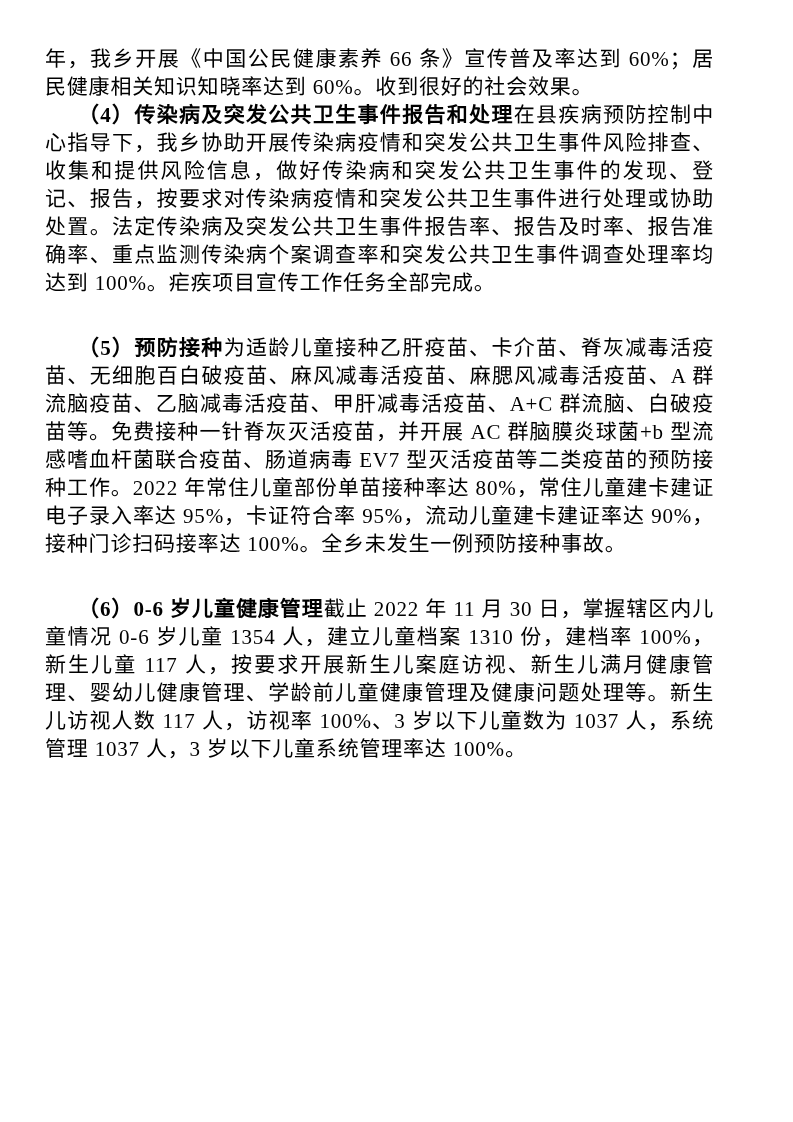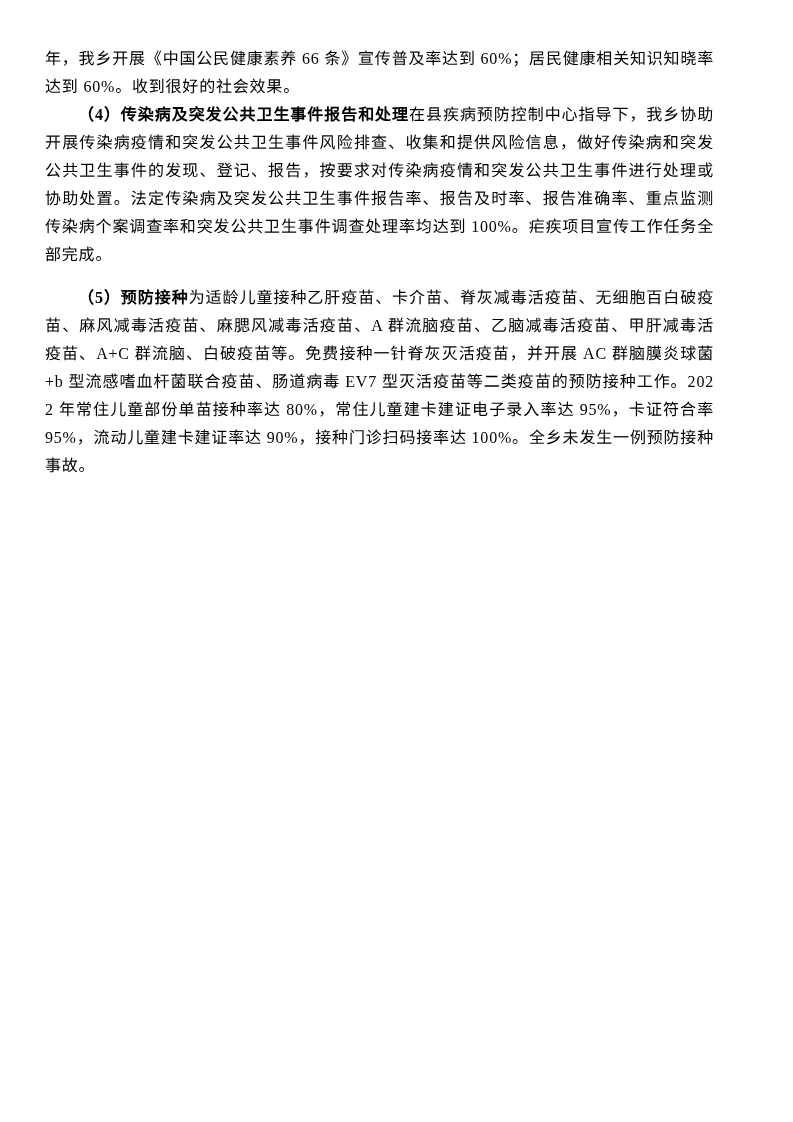--- a/index.html
+++ b/index.html
@@ -9,42 +9,43 @@
   }
   .page {
     position: relative;
     width: 762px;
     height: 1122px;
     box-sizing: border-box;
     background: #ffffff;
     color: #000000;
     padding: 45px 48px 0 45px;
     font-family: "Liberation Serif", "DejaVu Serif", serif;
-    font-size: 16px;
+    font-size: 21px;
     line-height: 28px;
     letter-spacing: 0.8px;
     overflow: hidden;
   }
   p.para {
     margin: 0;
     text-align: justify;
     text-justify: inter-ideograph;
     word-break: break-all;
   }
   p.indent { text-indent: 33px; }
-  p.spaced { margin-top: 15px; }
+  p.spaced { margin-top: 37px; }
   .hd { font-weight: 700; }
 </style>
 </head>
 <body>
 
 <div class="page">
 
   <p class="para"><span>年，我乡开展《中国公民健康素养 66 条》宣传普及率达到 60%；居民健康相关知识知晓率达到 60%。收到很好的社会效果。</span></p>
 
   <p class="para indent"><span class="hd">（4）</span><span class="hd">传染病及突发公共卫生事件报告和处理</span><span>在县疾病预防控制中心指导下，我乡协助开展传染病疫情和突发公共卫生事件风险排查、收集和提供风险信息，做好传染病和突发公共卫生事件的发现、登记、报告，按要求对传染病疫情和突发公共卫生事件进行处理或协助处置。法定传染病及突发公共卫生事件报告率、报告及时率、报告准确率、重点监测传染病个案调查率和突发公共卫生事件调查处理率均达到 100%。疟疾项目宣传工作任务全部完成。</span></p>
 
   <p class="para indent spaced"><span class="hd">（5）</span><span class="hd">预防接种</span><span>为适龄儿童接种乙肝疫苗、卡介苗、脊灰减毒活疫苗、无细胞百白破疫苗、麻风减毒活疫苗、麻腮风减毒活疫苗、A 群流脑疫苗、乙脑减毒活疫苗、甲肝减毒活疫苗、A+C 群流脑、白破疫苗等。免费接种一针脊灰灭活疫苗，并开展 AC 群脑膜炎球菌+b 型流感嗜血杆菌联合疫苗、肠道病毒 EV7 型灭活疫苗等二类疫苗的预防接种工作。2022 年常住儿童部份单苗接种率达 80%，常住儿童建卡建证电子录入率达 95%，卡证符合率 95%，流动儿童建卡建证率达 90%，接种门诊扫码接率达 100%。全乡未发生一例预防接种事故。</span></p>
 
+  <p class="para indent spaced"><span class="hd">（6）</span><span class="hd">0-6 岁儿童健康管理</span><span>截止 2022 年 11 月 30 日，掌握辖区内儿童情况 0-6 岁儿童 1354 人，建立儿童档案 1310 份，建档率 100%，新生儿童 117 人，按要求开展新生儿案庭访视、新生儿满月健康管理、婴幼儿健康管理、学龄前儿童健康管理及健康问题处理等。新生儿访视人数 117 人，访视率 100%、3 岁以下儿童数为 1037 人，系统管理 1037 人，3 岁以下儿童系统管理率达 100%。</span></p>
 
 
 
 </div>
 
 </body></html>

